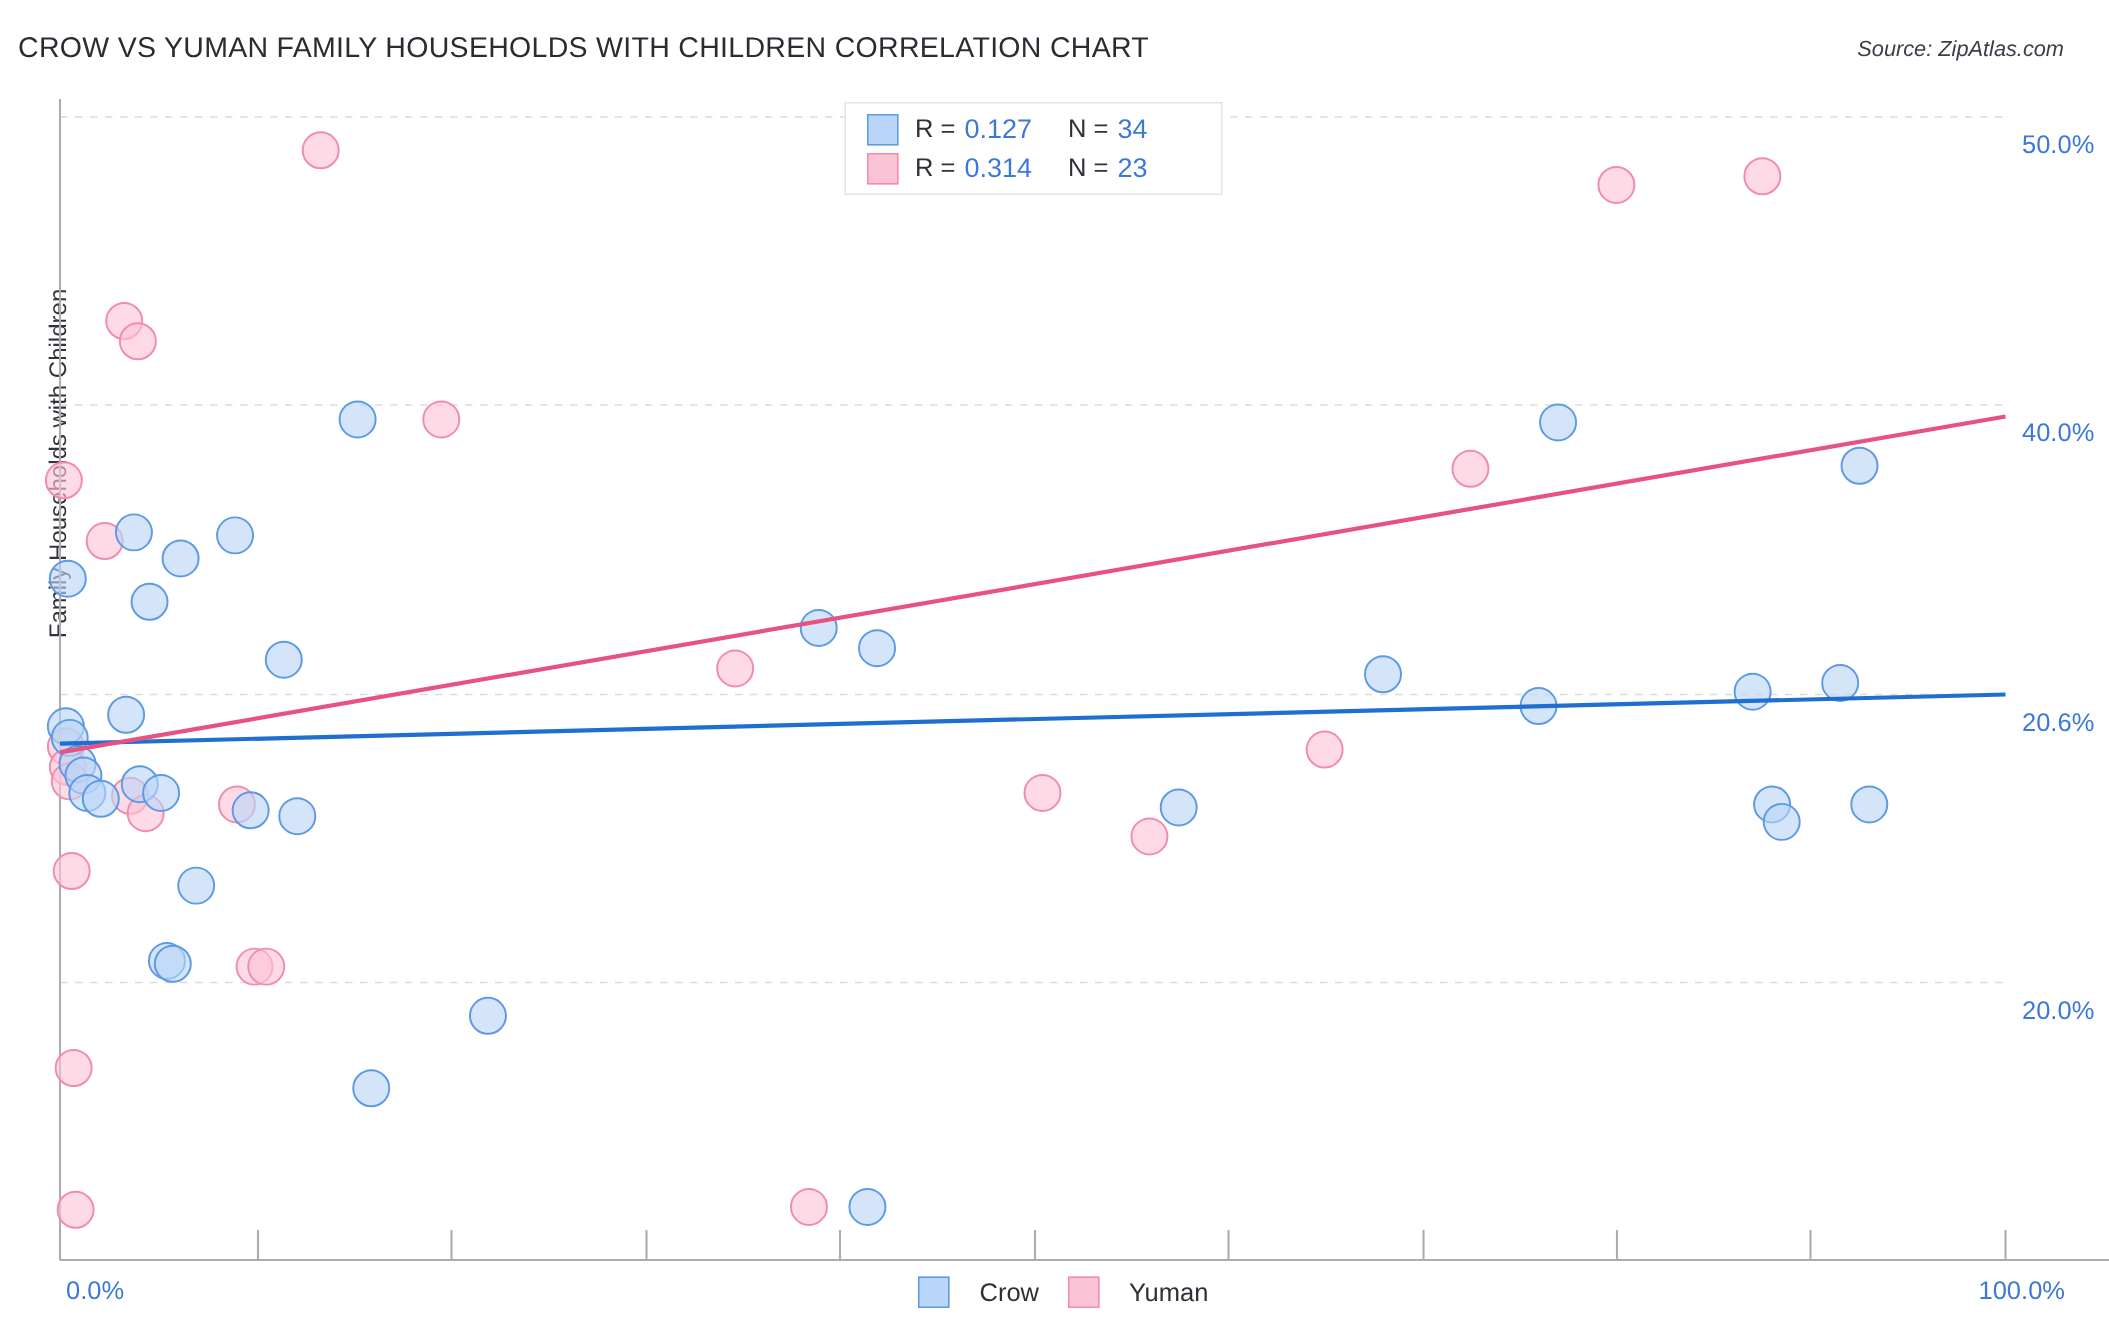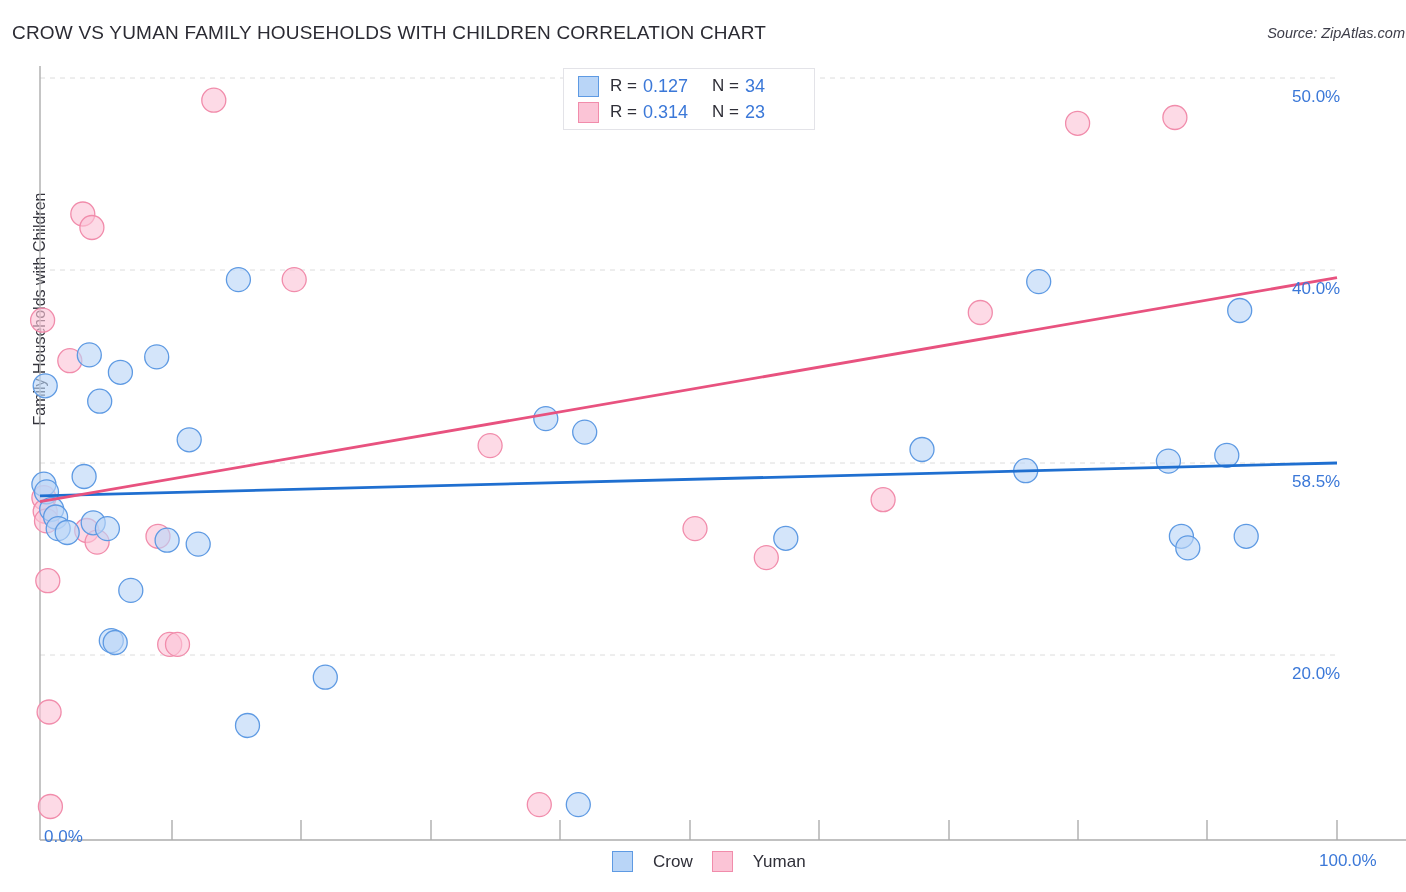--- a/index.html
+++ b/index.html
@@ -24,21 +24,21 @@
     position: absolute;
     left: 12px;
     top: 22px;
     font-size: 19px;
     letter-spacing: 0.2px;
     color: #2b2b33;
     white-space: nowrap;
   }
   .chart-source {
     position: absolute;
-    right: 1px;
+    right: 30px;
     top: 25px;
     font-size: 14.5px;
     font-style: italic;
     color: #3d3d49;
     white-space: nowrap;
   }
   .y-axis-label {
     position: absolute;
     left: -120px;
     top: 300px;
@@ -52,22 +52,22 @@
     position: absolute;
     left: 0;
     top: 0;
   }
   .axis-tick-label {
     position: absolute;
     font-size: 17px;
     color: #3b78d8;
     white-space: nowrap;
   }
-  .y-tick-label { left: 1292px; text-align: right; }
-  .x-tick-label-left { left: 44px; top: 827px; }
+  .y-tick-label { left: 1348px; text-align: right; }
+  .x-tick-label-left { left: 44px; top: 851px; }
   .x-tick-label-right { left: 1319px; top: 851px; }
 
   .legend-box {
     position: absolute;
     left: 563px;
     top: 68px;
     width: 252px;
     height: 62px;
     background: #ffffff;
     border: 1px solid #e3e3e8;
@@ -245,21 +245,21 @@
         <circle cx="1246.2" cy="536.3" r="12" fill="#b9d5f7" fill-opacity="0.62" stroke="#5e9ae3" stroke-width="1.3"></circle>
       </g>
     <g id="trendlines">
         <line x1="40.0" y1="495.8" x2="1337.0" y2="463.0" stroke="#1f6fd0" stroke-width="2.8"></line>
         <line x1="40.0" y1="501.6" x2="1337.0" y2="277.7" stroke="#e8527f" stroke-width="2.8"></line>
       </g>
   </svg>
 
   <div class="axis-tick-label y-tick-label" style="top:87px">50.0%</div>
   <div class="axis-tick-label y-tick-label" style="top:279px">40.0%</div>
-  <div class="axis-tick-label y-tick-label" style="top:472px">58.5%</div>
+  <div class="axis-tick-label y-tick-label" style="top:472px">20.6%</div>
   <div class="axis-tick-label y-tick-label" style="top:664px">20.0%</div>
 
   <div class="axis-tick-label x-tick-label-left">0.0%</div>
   <div class="axis-tick-label x-tick-label-right">100.0%</div>
 
   <div class="legend-box">
     <div class="legend-row r1">
       <span class="swatch blue"></span>
       <span class="lg-lbl">R =</span>
       <span class="lg-val">0.127</span>

